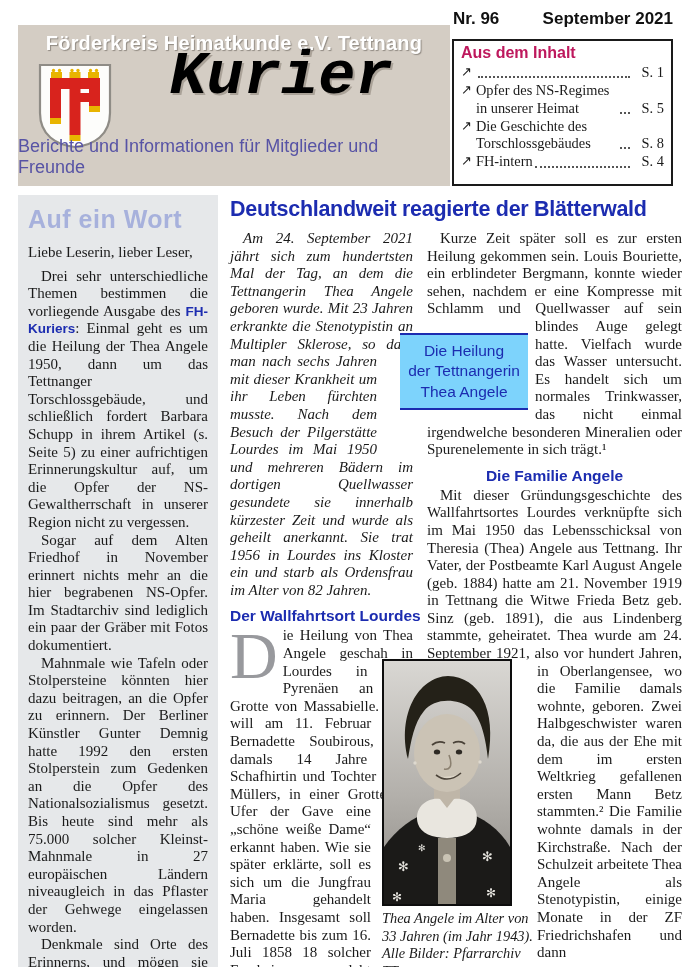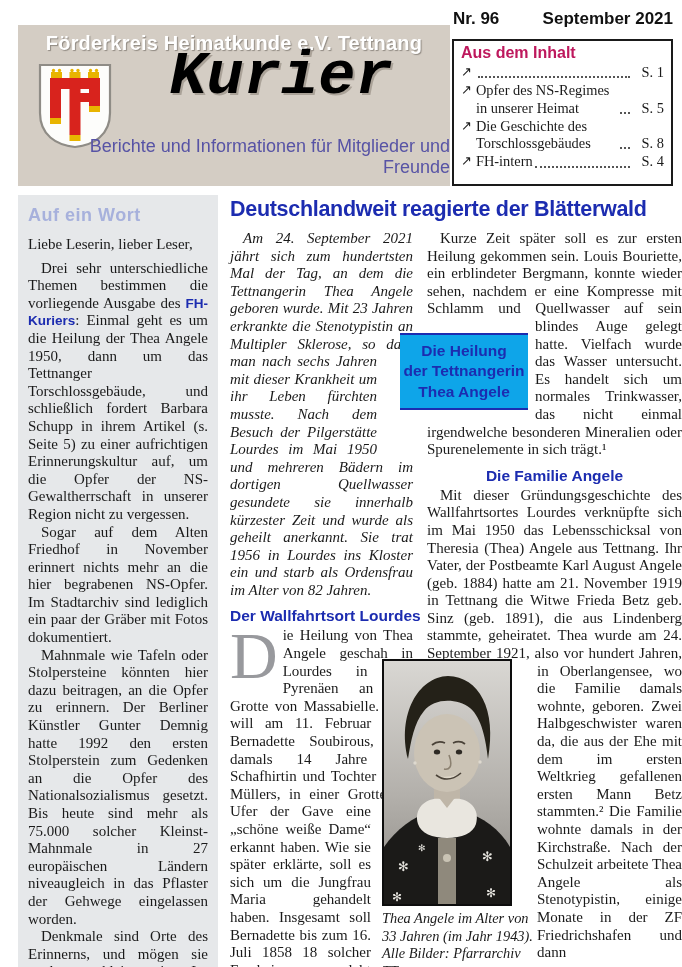--- a/index.html
+++ b/index.html
@@ -8,21 +8,21 @@
 
   
   .masthead{position:absolute;left:18px;top:25px;width:432px;height:161px;background:#d4cdc4;}
   .org-name{position:absolute;left:0;right:0;top:7px;text-align:center;color:#ffffff;
             font-family:"Liberation Sans",sans-serif;font-weight:bold;font-size:20px;
             letter-spacing:.2px;text-shadow:1px 1px 1px rgba(90,84,76,.55);}
   .crest{position:absolute;left:18px;top:36px;}
   .kurier{position:absolute;left:100px;right:6px;top:18px;text-align:center;
           font-family:Liberation Mono, monospace;font-style:italic;font-weight:bold;
           font-size:62px;line-height:1.1;color:#000000;text-shadow:2px 2px 0 rgba(120,110,100,.45);}
-  .mast-subtitle{position:absolute;left:0;right:0;bottom:8px;text-align:right;color:#5753a5;
+  .mast-subtitle{position:absolute;left:0;right:0;bottom:8px;text-align:left;color:#5753a5;
                  font-family:"Liberation Sans",sans-serif;font-size:18px;}
 
   
   .issue-no{position:absolute;left:453px;top:9px;font-family:"Liberation Sans",sans-serif;
             font-weight:bold;font-size:17px;color:#111;}
   .issue-date{position:absolute;right:9px;top:9px;font-family:"Liberation Sans",sans-serif;
               font-weight:bold;font-size:17px;color:#111;}
   .toc{position:absolute;left:452px;top:39px;width:221px;height:147px;box-sizing:border-box;
        border:2px solid #1a1a1a;background:#fff;padding:3px 7px;}
   .toc-title{font-family:"Liberation Sans",sans-serif;font-weight:bold;font-size:16px;
@@ -30,21 +30,21 @@
   .toc-item{display:flex;align-items:flex-end;font-size:14.4px;line-height:1.2;margin-bottom:1px;}
   .toc-bullet{align-self:flex-start;flex:0 0 auto;margin-right:4px;font-size:13px;}
   .toc-label{flex:0 1 auto;max-width:142px;}
   .toc-leader{flex:1 1 8px;min-width:6px;border-bottom:2px dotted #555;margin:0 3px 3px 2px;}
   .toc-page{flex:0 0 auto;white-space:nowrap;min-width:31px;text-align:right;}
 
   
   .editorial{position:absolute;left:18px;top:195px;width:200px;height:772px;box-sizing:border-box;
              background:#e6e8ea;padding:10px 10px 0 10px;}
   .ed-title{margin:0 0 10px 0;font-family:"Liberation Sans",sans-serif;font-weight:bold;
-            font-size:18px;color:#a7b1dc;letter-spacing:.5px;}
+            font-size:25px;color:#a7b1dc;letter-spacing:.5px;}
   .editorial p{margin:0;font-size:15px;line-height:17.6px;text-align:justify;}
   .editorial p.salutation{margin-bottom:6px;text-align:left;}
   .editorial p.ind{text-indent:13px;}
   .fh-highlight{color:#1c2cb0;font-family:"Liberation Sans",sans-serif;font-weight:bold;font-size:13.5px;}
 
   
   .article{position:absolute;left:230px;top:197px;width:452px;}
   .headline{margin:0 0 8px 0;font-family:"Liberation Sans",sans-serif;font-weight:bold;
             font-size:21.5px;letter-spacing:-.3px;color:#1c2cb0;white-space:nowrap;}
   .cols{display:flex;gap:14px;}
@@ -58,22 +58,22 @@
   .dropcap{float:left;font-size:66px;line-height:54px;color:#98999d;padding:2px 5px 0 0;
            font-family:"Liberation Serif",serif;}
   .sp{display:block;}
   .sp-r1{float:right;width:36px;height:88px;}
   .sp-r2{float:right;width:42px;height:282px;}
   .sp-l1{float:left;width:108px;height:88px;}
   .sp-l2{float:left;width:110px;height:306px;}
 
   
   .inset-box{position:absolute;left:170px;top:136px;width:128px;border-top:2.5px solid #1c2cb0;
-             border-bottom:2.5px solid #1c2cb0;padding:6px 0;background:#0ea5e9;text-align:center;
-             font-family:"Liberation Sans",sans-serif;font-weight:bold;font-size:15.5px;
+             border-bottom:2.5px solid #1c2cb0;padding:6px 0;background:#7dd3fc;text-align:center;
+             font-family:"Liberation Sans",sans-serif;font-weight:normal;font-size:15.5px;
              line-height:1.32;color:#1c2cb0;}
 
   
   .photo-fig{position:absolute;left:152px;top:462px;width:160px;margin:0;}
   .photo-frame{width:126px;border:2px solid #0d0d0d;background:#fff;font-size:0;}
   .photo-caption{margin-top:4px;font-style:italic;font-size:14.4px;line-height:1.22;
                  text-align:left;width:158px;}
   .cap-line{display:block;}
 </style>
 </head>

